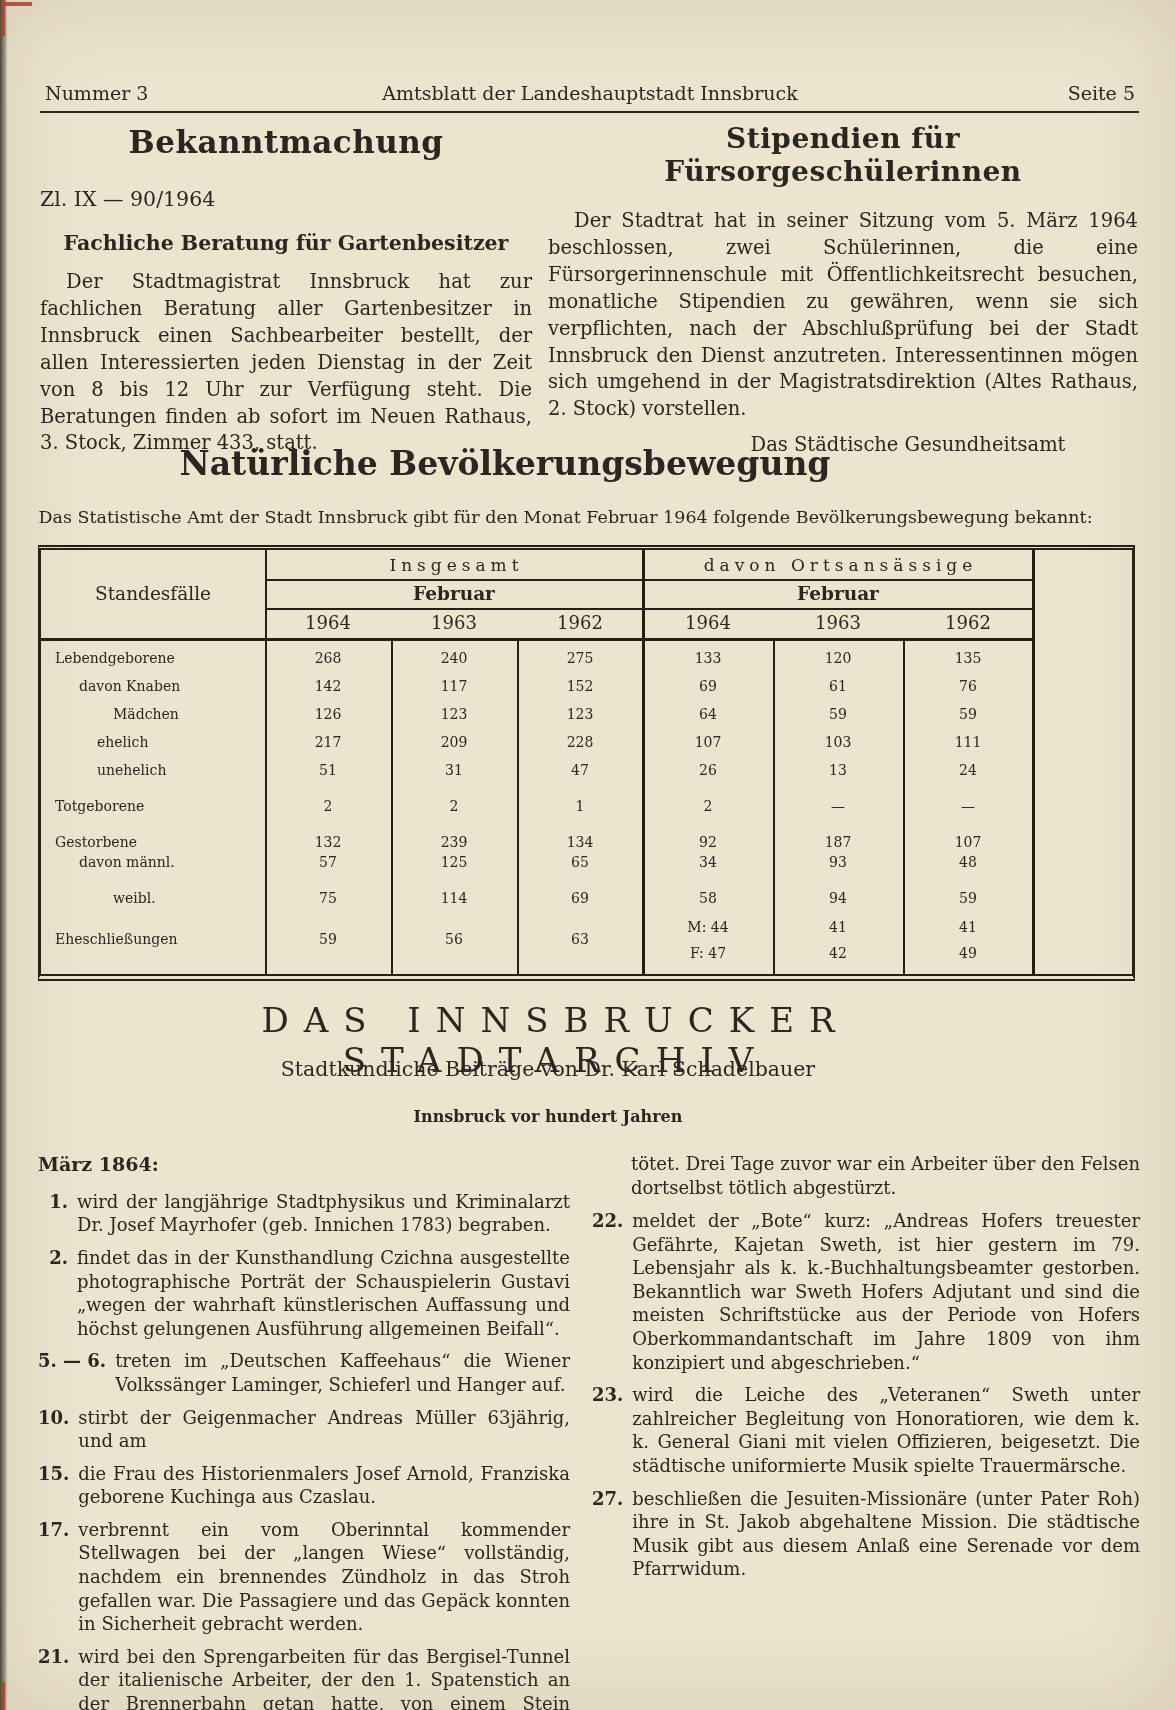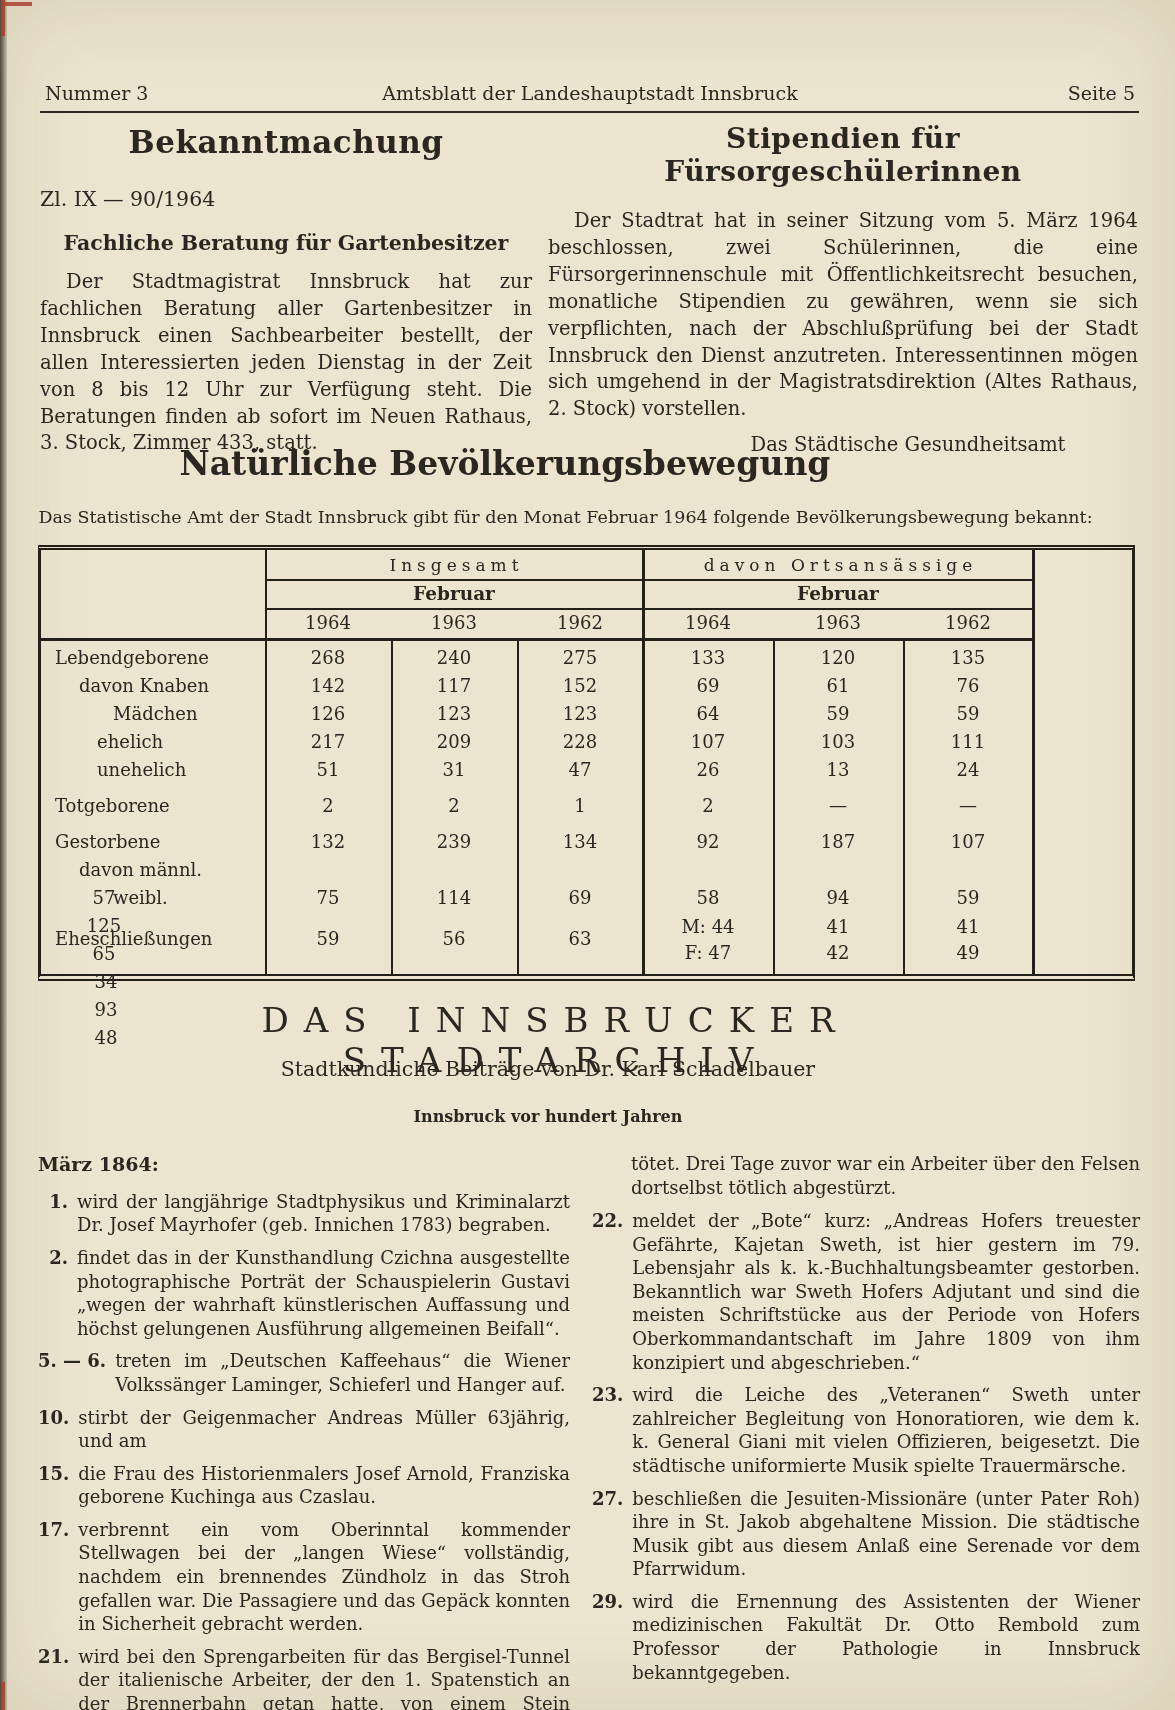--- a/index.html
+++ b/index.html
@@ -54,21 +54,21 @@
   .corner{left:0;top:0;width:224px;height:88px;line-height:88px;text-align:center;font-size:18.5px;}
   .g1t{left:224px;top:0;width:378px;height:29px;line-height:30px;text-align:center;
     font-size:17px;letter-spacing:5px;padding-left:5px;box-sizing:border-box;}
   .g2t{left:602px;top:0;width:390px;height:46px;line-height:30px;text-align:center;
     font-size:17px;letter-spacing:5px;padding-left:5px;box-sizing:border-box;}
   .g1m{left:224px;top:29px;width:378px;height:29px;line-height:29px;text-align:center;
     font-size:18.5px;font-weight:bold;}
   .g2m{left:602px;top:29px;width:390px;height:29px;line-height:29px;text-align:center;
     font-size:18.5px;font-weight:bold;}
   .yr{top:58px;height:30px;line-height:30px;text-align:center;font-size:18px;}
-  .trow{position:absolute;left:0;width:992px;display:flex;height:28px;line-height:28px;font-size:18px;}
+  .trow{position:absolute;left:0;width:992px;display:flex;height:28px;line-height:28px;font-size:14px;}
   .trow .tl{width:224px;box-sizing:border-box;}
   .trow .ca{width:126px;text-align:center;white-space:pre-line;}
   .trow .cb{width:130px;text-align:center;white-space:pre-line;}
   .trow.tall{height:54px;}
   .trow.tall .tl,.trow.tall .ca{line-height:54px;}
   .trow.tall .cb{line-height:26px;padding-top:2px;box-sizing:border-box;}
   .ind0{padding-left:14px;}
   .ind1{padding-left:38px;}
   .ind2{padding-left:56px;}
   .ind3{padding-left:72px;}
@@ -126,20 +126,21 @@
     <div class="vl" style="left:476px;top:88px;bottom:0;"></div>
     <div class="vvl" style="left:601px;top:0;bottom:0;"></div>
     <div class="vl" style="left:732px;top:88px;bottom:0;"></div>
     <div class="vl" style="left:862px;top:88px;bottom:0;"></div>
     <div class="vvl" style="left:991px;top:0;bottom:0;"></div>
 
     <div class="hl" style="left:224px;width:768px;top:29px;"></div>
     <div class="hl" style="left:224px;width:768px;top:58px;"></div>
     <div class="hhl" style="left:0;width:992px;top:88px;"></div>
 
+    <div class="cell corner">Standesfälle</div>
     <div class="cell g1t">Insgesamt</div>
     <div class="cell g2t">davon Ortsansässige</div>
     <div class="cell g1m">Februar</div>
     <div class="cell g2m">Februar</div>
     <div class="cell yr" style="left:224px;width:126px;">1964</div>
     <div class="cell yr" style="left:350px;width:126px;">1963</div>
     <div class="cell yr" style="left:476px;width:126px;">1962</div>
     <div class="cell yr" style="left:602px;width:130px;">1964</div>
     <div class="cell yr" style="left:732px;width:130px;">1963</div>
     <div class="cell yr" style="left:862px;width:130px;">1962</div>
@@ -200,21 +201,21 @@
     </div>
     <div class="trow" style="top:278px;align-items:flex-end;">
       <div class="tl ind0">Gestorbene</div>
       <div class="ca">132</div>
       <div class="ca">239</div>
       <div class="ca">134</div>
       <div class="cb">92</div>
       <div class="cb">187</div>
       <div class="cb">107</div>
     </div>
-    <div class="trow" style="top:306px;flex-direction:column;">
+    <div class="trow" style="top:298px;">
       <div class="tl ind1">davon männl.</div>
       <div class="ca">57</div>
       <div class="ca">125</div>
       <div class="ca">65</div>
       <div class="cb">34</div>
       <div class="cb">93</div>
       <div class="cb">48</div>
     </div>
     <div class="trow" style="top:334px;">
       <div class="tl ind3">weibl.</div>
@@ -282,19 +283,15 @@
       <span class="itxt">meldet der „Bote“ kurz: „Andreas Hofers treuester Gefährte, Kajetan Sweth, ist hier gestern im 79. Lebensjahr als k. k.-Buchhaltungsbeamter gestorben. Bekanntlich war Sweth Hofers Adjutant und sind die meisten Schriftstücke aus der Periode von Hofers Oberkommandantschaft im Jahre 1809 von ihm konzipiert und abgeschrieben.“</span>
     </div>
     <div class="item">
       <span class="inum">23.</span>
       <span class="itxt">wird die Leiche des „Veteranen“ Sweth unter zahlreicher Begleitung von Honoratioren, wie dem k. k. General Giani mit vielen Offizieren, beigesetzt. Die städtische uniformierte Musik spielte Trauermärsche.</span>
     </div>
     <div class="item">
       <span class="inum">27.</span>
       <span class="itxt">beschließen die Jesuiten-Missionäre (unter Pater Roh) ihre in St. Jakob abgehaltene Mission. Die städtische Musik gibt aus diesem Anlaß eine Serenade vor dem Pfarrwidum.</span>
     </div>
-    <div class="item">
-      <span class="inum">29.</span>
-      <span class="itxt">wird die Ernennung des Assistenten der Wiener medizinischen Fakultät Dr. Otto Rembold zum Professor der Pathologie in Innsbruck bekanntgegeben.</span>
-    </div>
   </section>
 
 </div>
 
 </body></html>

